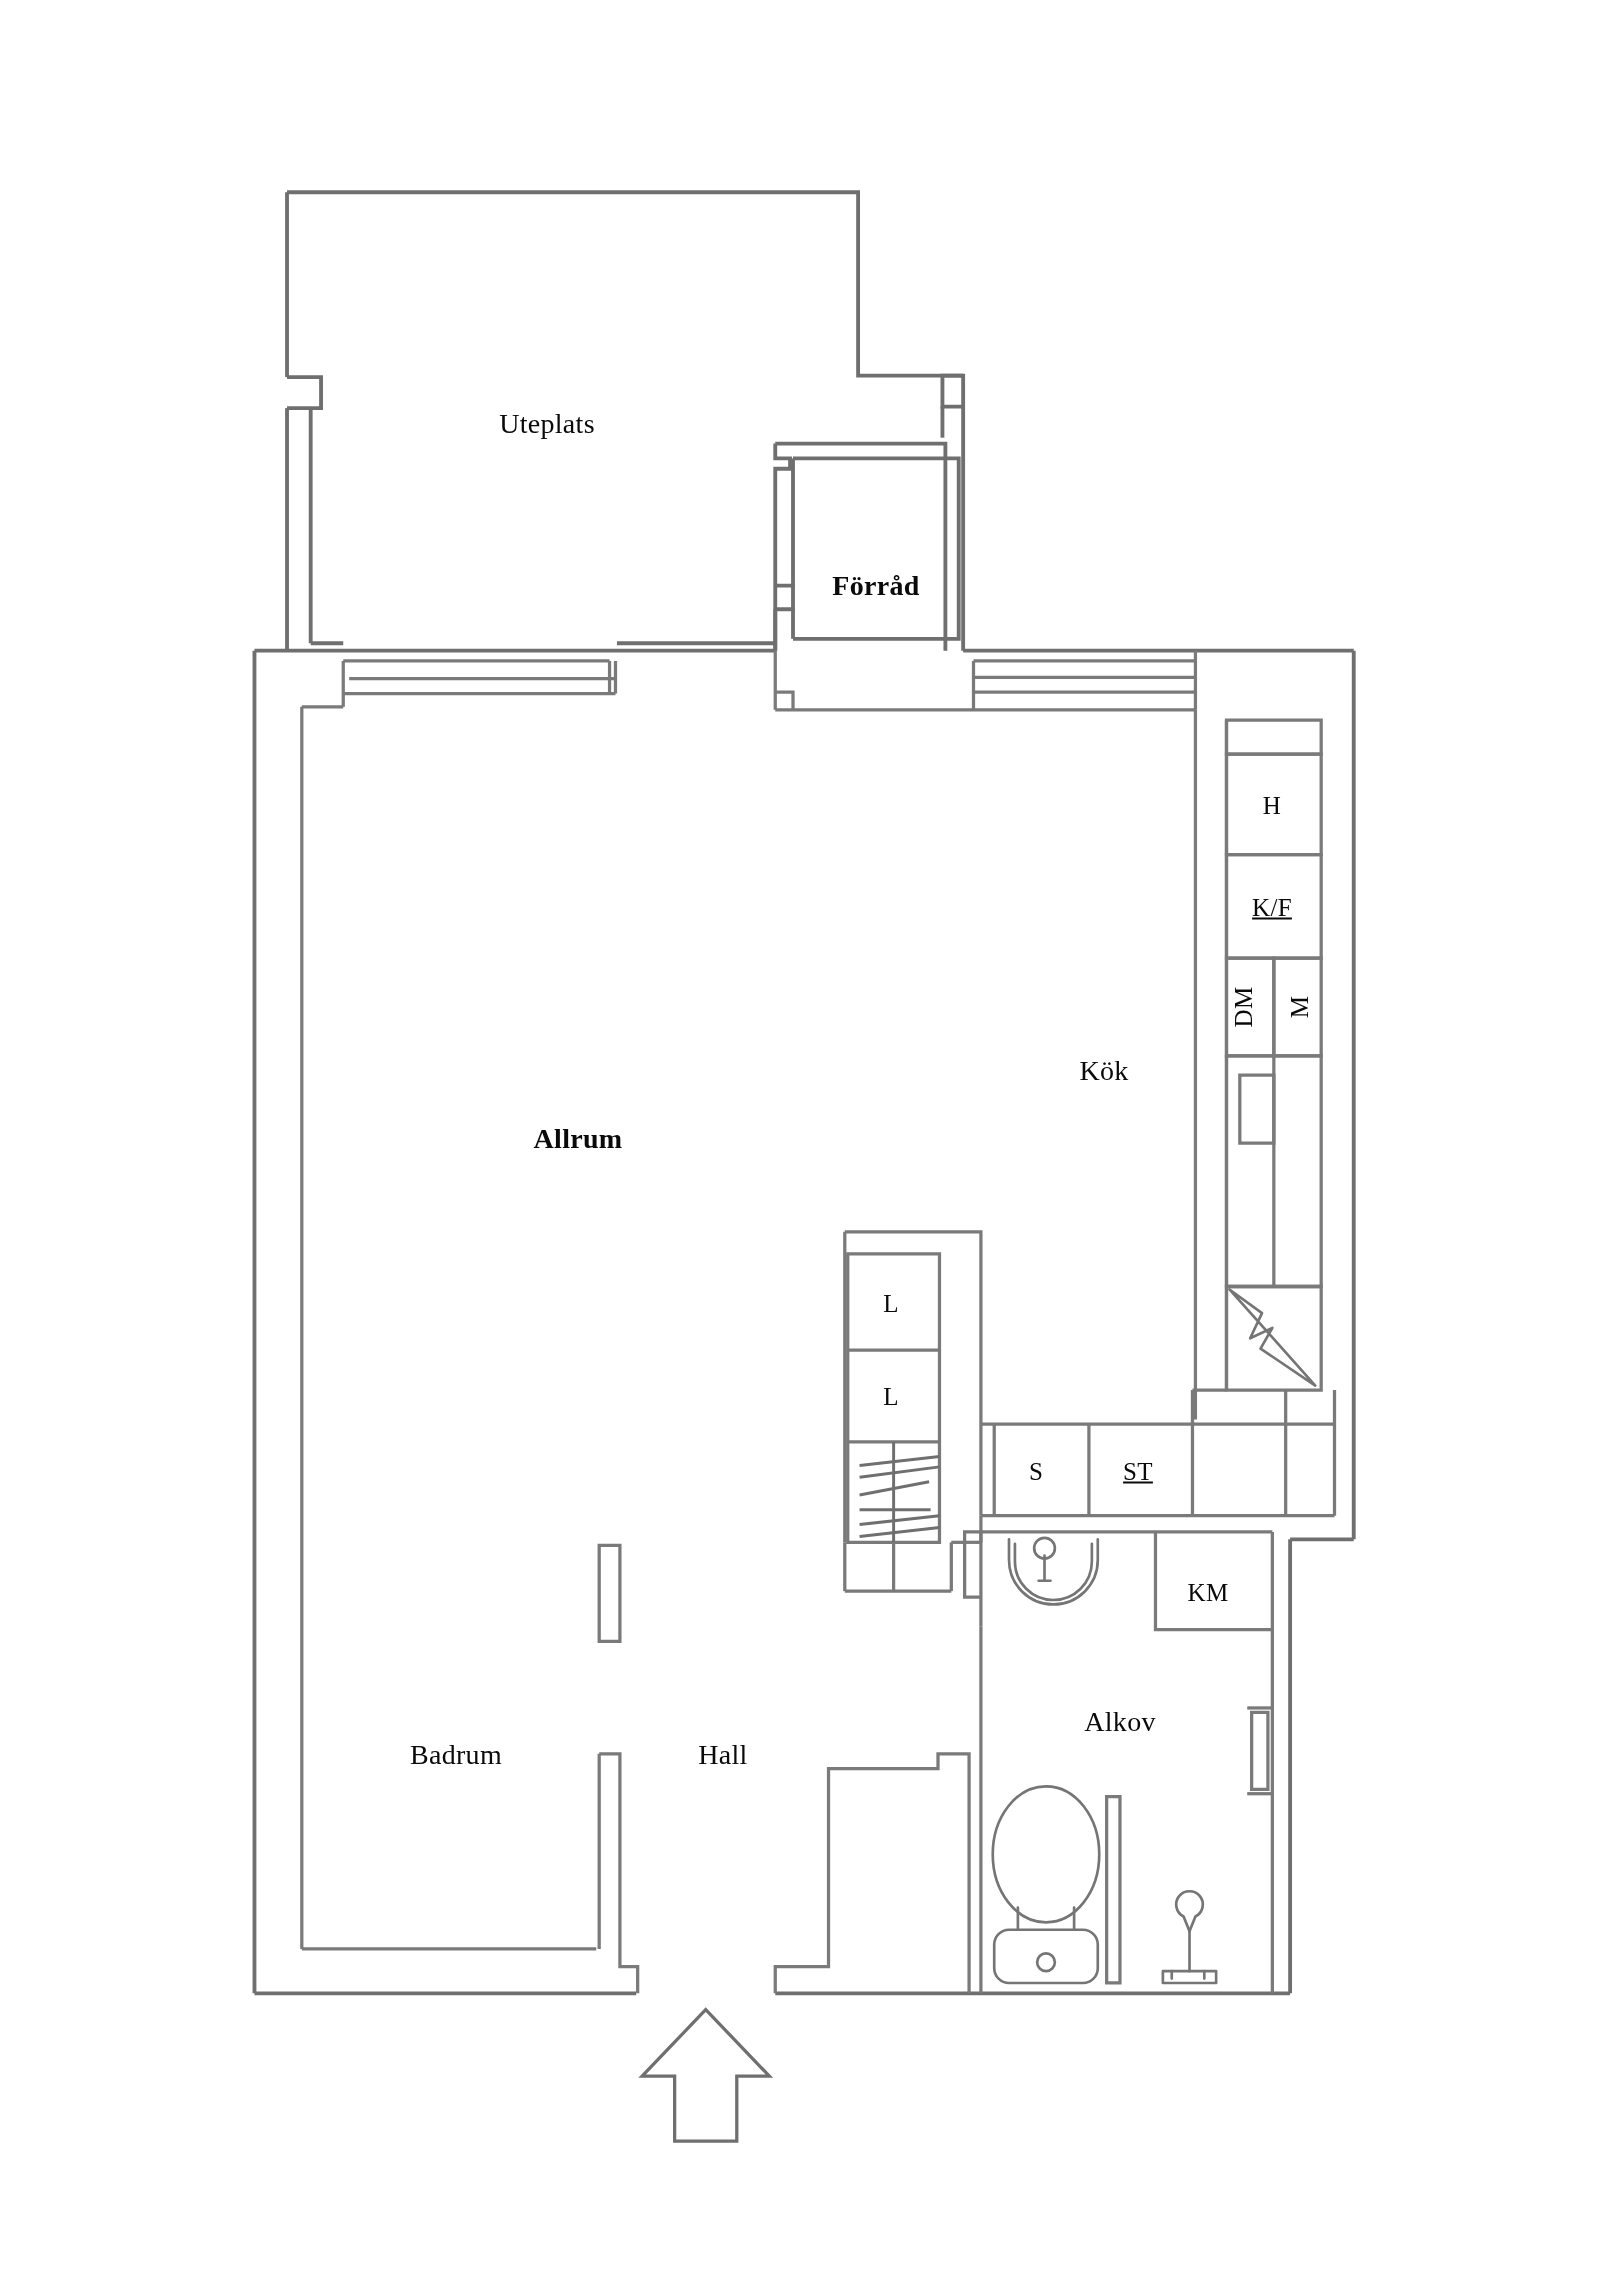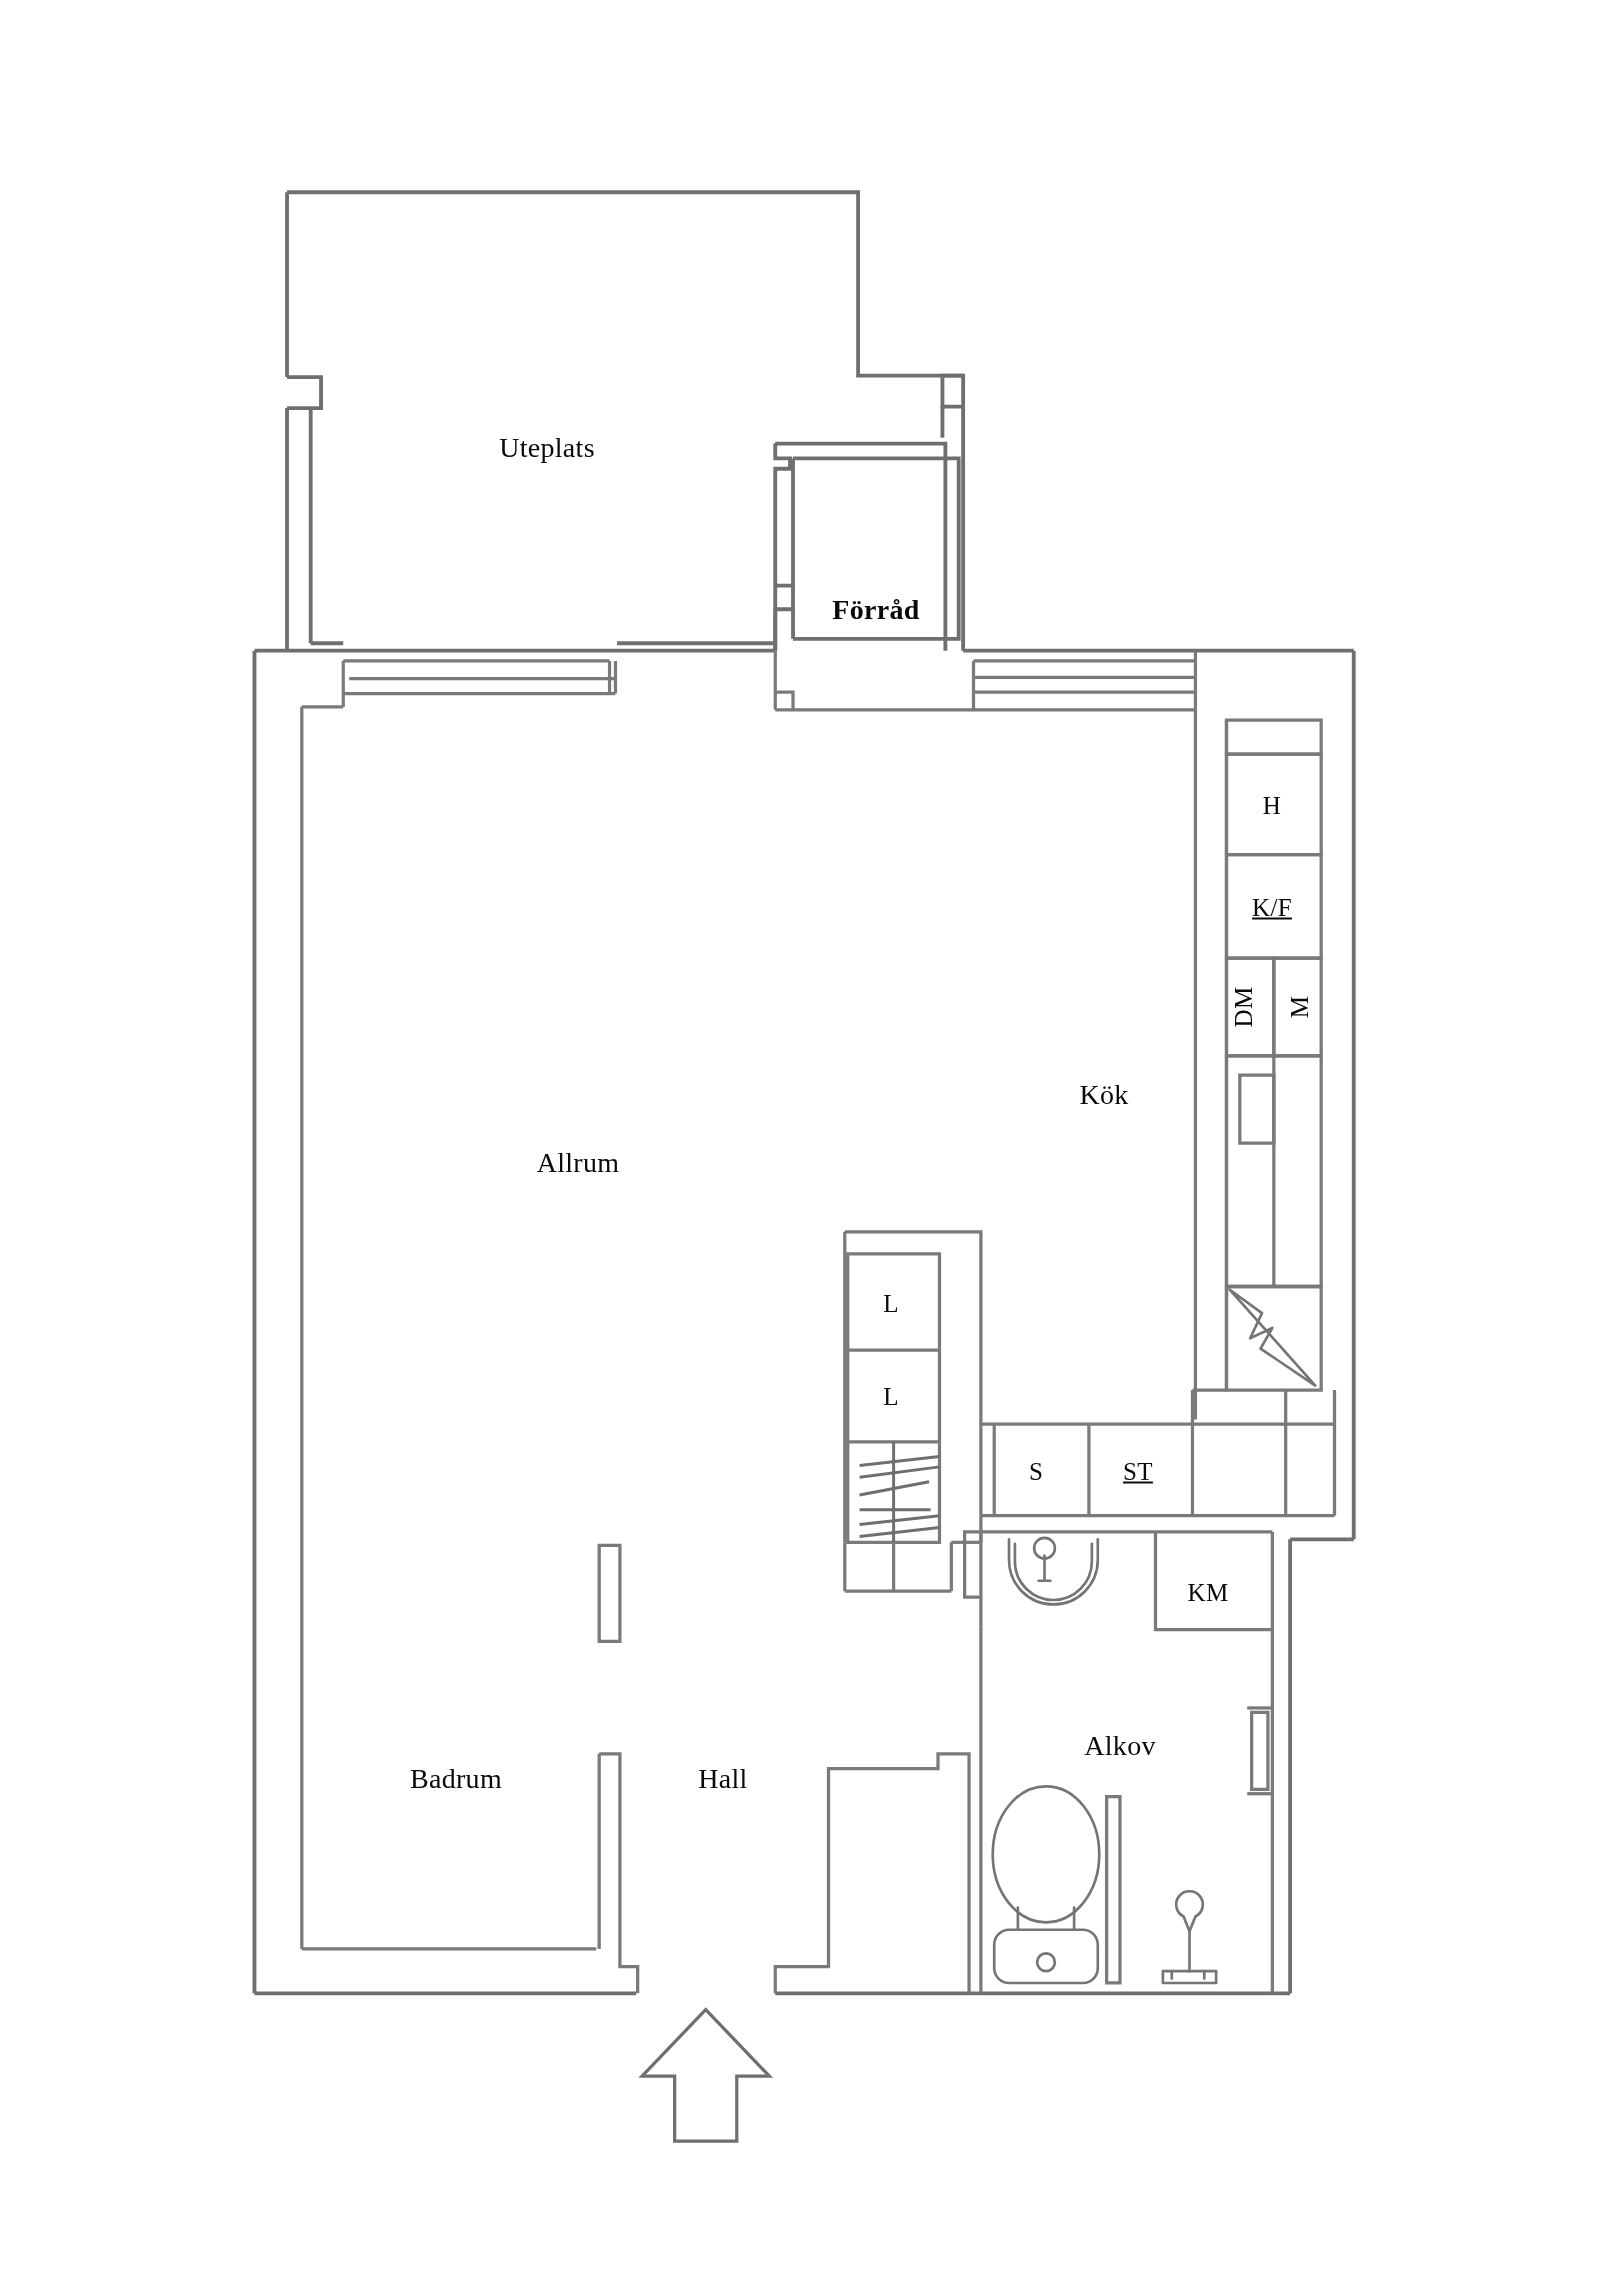--- a/index.html
+++ b/index.html
@@ -64,21 +64,21 @@
   .room-label {
     position: absolute;
     font-family: "Liberation Serif", "DejaVu Serif", serif;
     color: #0a0a0a;
     white-space: nowrap;
     transform: translate(-50%, -50%);
     letter-spacing: 0.3px;
     line-height: 1;
     pointer-events: none;
   }
-  .lbl-room { font-size: 28px; margin-top: 24px; }
+  .lbl-room { font-size: 28px; }
   .lbl-unit { font-size: 25px; }
   .lbl-rot  { font-size: 25px; }
   .rot90 { transform: translate(-50%, -50%) rotate(-90deg); }
 </style>
 </head>
 <body>
 
 <div id="plan-root">
 
   <svg id="plan-svg" viewBox="0 0 1097 1552" preserveAspectRatio="none">
@@ -283,21 +283,21 @@
     <g>
       <path class="arrow" d="M 477 1359 L 520 1404 L 498 1404 L 498 1448 L 456 1448 L 456 1404 L 434 1404 Z"></path>
     </g>
 
   </svg>
 
   <div class="room-label lbl-room" style="left:547px; top:424px;">Uteplats</div>
 
   <div class="room-label lbl-room" style="left:876px; top:586px;font-weight:bold;">Förråd</div>
 
-  <div class="room-label lbl-room" style="left:578px; top:1139px;">Allrum</div>
+  <div class="room-label lbl-room" style="left:578px; top:1139px;font-weight:bold;">Allrum</div>
 
   <div class="room-label lbl-room" style="left:1104px; top:1071px;">Kök</div>
 
   <div class="room-label lbl-room" style="left:456px; top:1755px;">Badrum</div>
 
   <div class="room-label lbl-room" style="left:723px; top:1755px;">Hall</div>
 
   <div class="room-label lbl-room" style="left:1120px; top:1722px;">Alkov</div>
 
   <div class="room-label lbl-unit" style="left:1272px; top:805px;">H</div>

